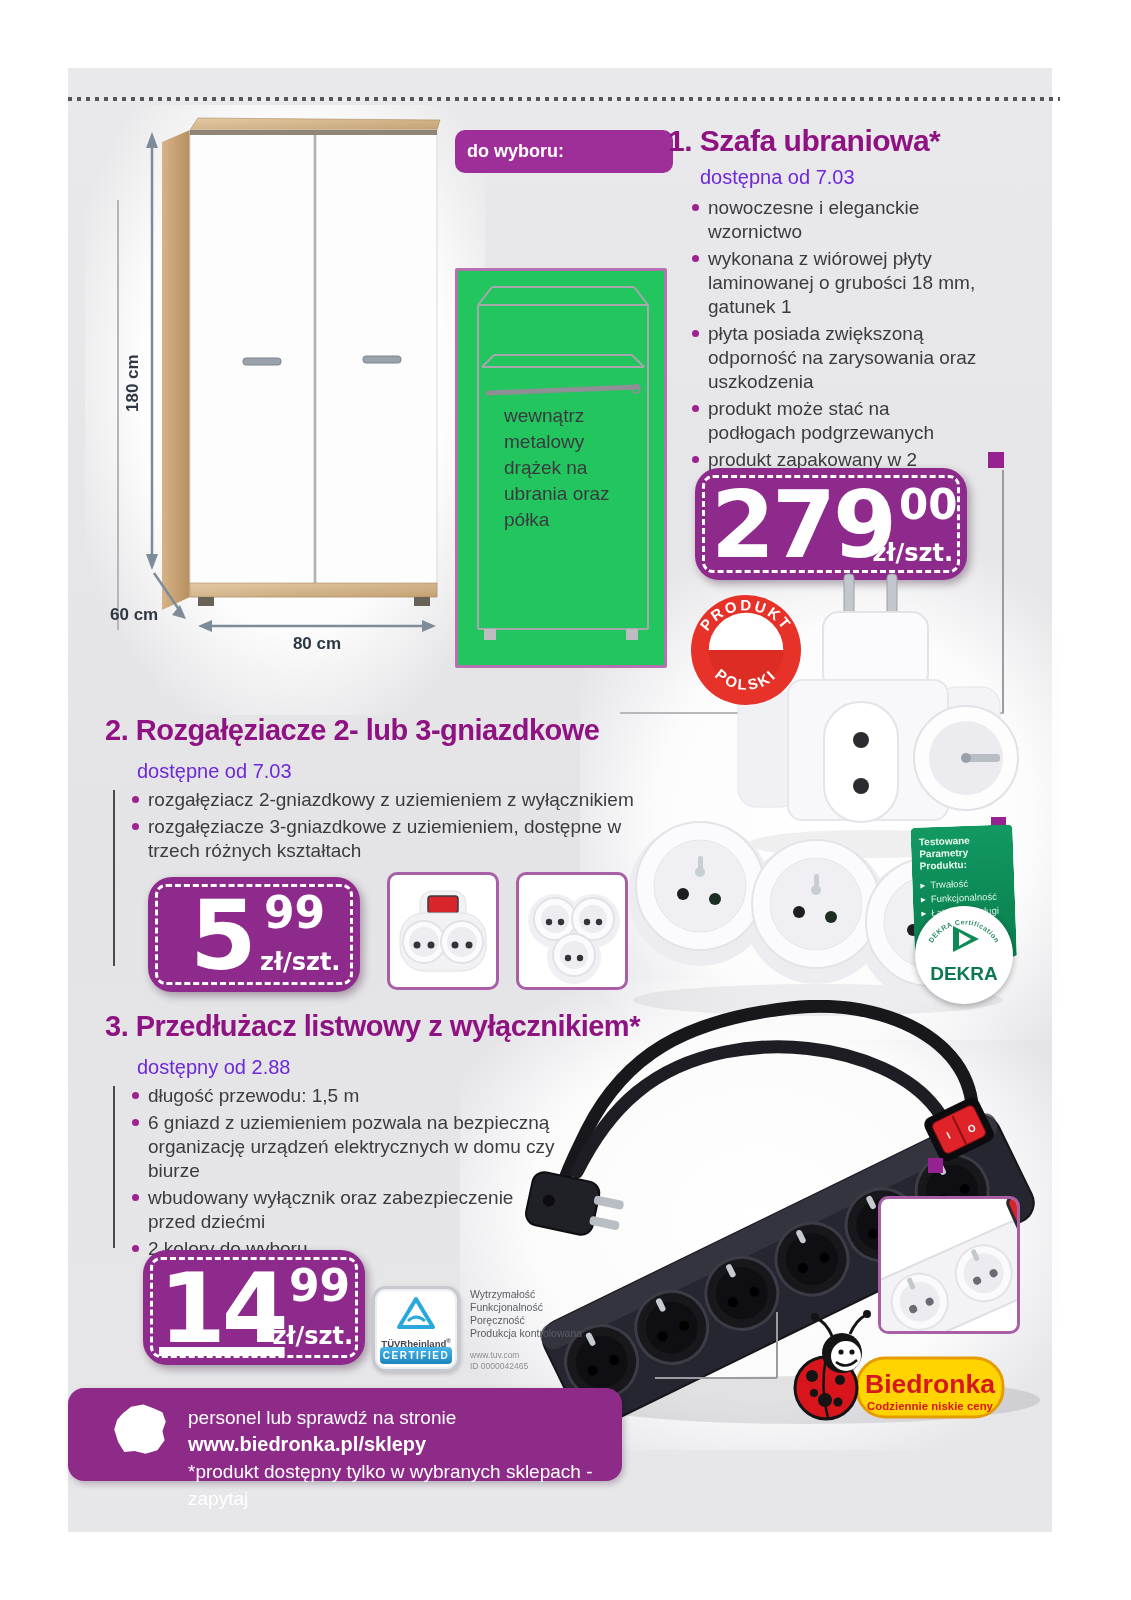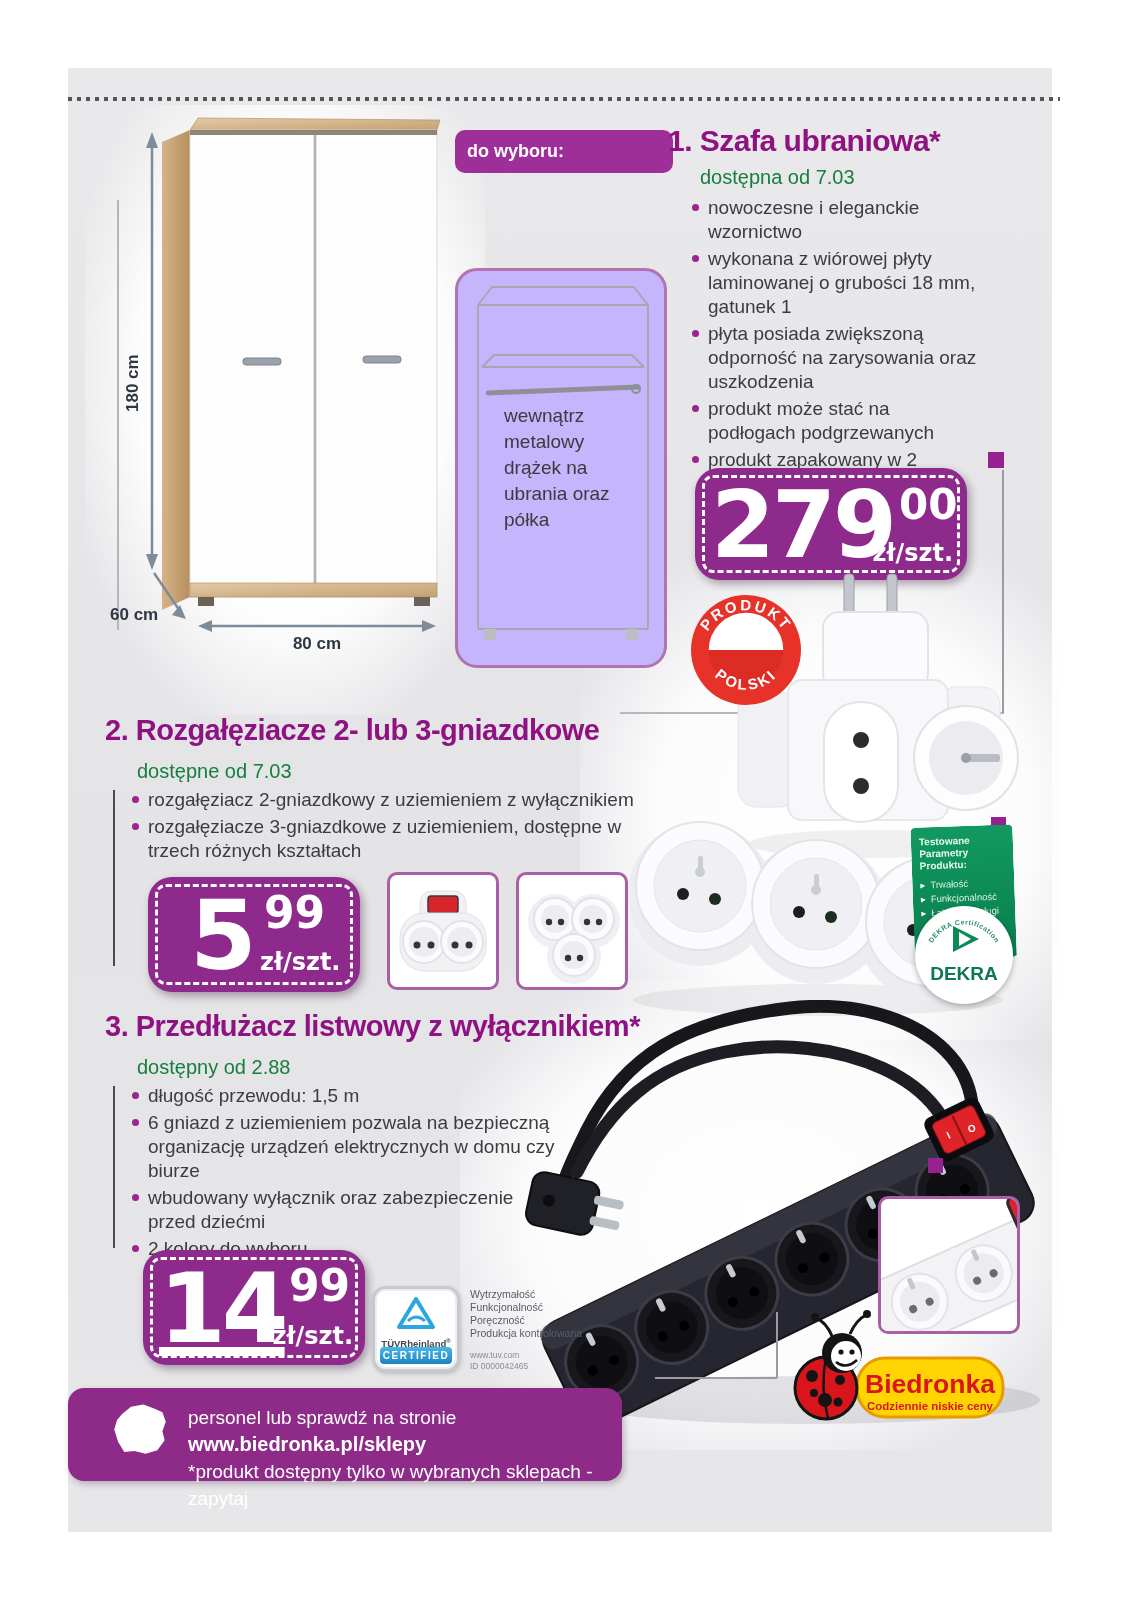--- a/index.html
+++ b/index.html
@@ -5,35 +5,35 @@
   html,body{margin:0;padding:0;}
   body{width:1131px;height:1600px;position:relative;background:#ffffff;
        font-family:"Liberation Sans",sans-serif;overflow:hidden;}
   .abs{position:absolute;}
   .content-bg{left:68px;top:68px;width:984px;height:1464px;
       background:linear-gradient(180deg,#e9e8ea 0%,#e4e3e6 55%,#e7e6e9 100%);}
   .dotted-line{left:68px;top:97px;width:992px;height:4px;
       background:repeating-linear-gradient(90deg,#55555a 0 4px,transparent 4px 9px);}
   .sec-heading{font-family:Liberation Sans, sans-serif;font-weight:bold;color:#8e1282;
       letter-spacing:-0.5px;white-space:nowrap;}
-  .avail{font-size:20px;color:#15803d;}
+  .avail{font-size:20px;color:#6d28d9;}
   .blist{list-style:none;margin:0;padding:0;font-size:19px;color:#3c3c40;line-height:24px;}
   .blist li{position:relative;padding-left:18px;margin-bottom:3px;}
   .blist li::before{content:"";position:absolute;left:2px;top:8px;width:7px;height:7px;
       border-radius:50%;background:#a02192;}
   .vrule{width:2px;background:#4a4a50;}
   .conn{background:#9b9ba1;}
   .psq{width:16px;height:16px;background:#962190;}
   .price-badge{background:#8e2a8c;border-radius:24px;box-shadow:3px 4px 9px rgba(40,10,40,.35);
       color:#fff;font-family:"DejaVu Sans",sans-serif;font-weight:bold;text-align:right;}
   .price-badge .dash{position:absolute;inset:7px;border:3px dashed #ffffff;border-radius:11px;}
   .amt,.cents,.unit{position:absolute;line-height:1;}
   .choice-box{background:#9e2f98;border-radius:10px;color:#fff;font-weight:bold;
       font-size:18px;line-height:23px;padding:10px 12px;box-sizing:border-box;}
-  .interior-box{background:#c4b5fd;border:3px solid #b273ae;border-radius:22px;box-sizing:border-box;}
+  .interior-box{background:#22c55e;border:3px solid #b273ae;border-radius:2px;box-sizing:border-box;}
   .interior-note{font-size:19px;line-height:26px;color:#3b3b3f;}
   .thumb{background:#ffffff;border:3px solid #a85fa5;border-radius:10px;box-sizing:border-box;overflow:hidden;}
   .dekra-badge{background:linear-gradient(180deg,#129961,#077a4b);transform:rotate(-2deg);
       border-radius:5px;clip-path:polygon(0 0,100% 0,100% 86%,50% 100%,0 86%);
       padding:9px 8px;box-sizing:border-box;}
   .dekra-title{font-size:10px;font-weight:bold;color:#eafaf0;line-height:12px;}
   .dekra-params{list-style:none;margin:6px 0 0;padding:0;font-size:9.5px;color:#d9f4e5;line-height:14px;}
   .dekra-params li{position:relative;padding-left:10px;}
   .dekra-params li::before{content:"▸";position:absolute;left:0;top:0;color:#ffffff;}
   .dekra-circle{background:#fff;border-radius:50%;box-shadow:0 2px 6px rgba(0,0,0,.3);}

